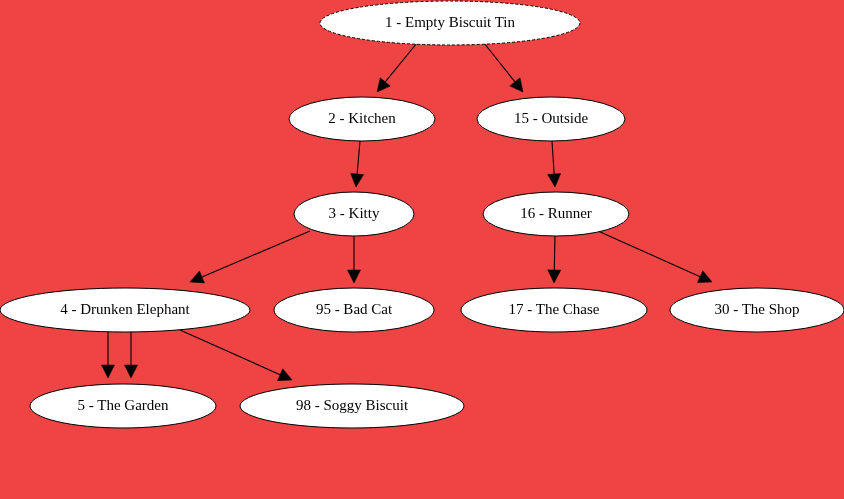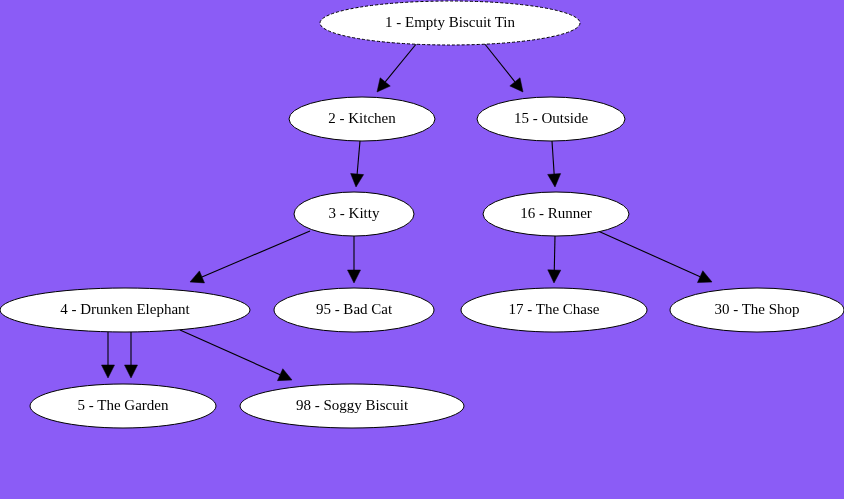--- a/index.html
+++ b/index.html
@@ -11,21 +11,21 @@
   body {
     width: 844px;
     height: 499px;
     overflow: hidden;
     font-family: "Liberation Serif", "DejaVu Serif", serif;
   }
   #graph-canvas {
     position: relative;
     width: 844px;
     height: 499px;
-    background: #8b5cf6;
+    background: #ef4444;
   }
   #graph-svg {
     position: absolute;
     top: 0;
     left: 0;
     width: 844px;
     height: 499px;
     display: block;
   }
   .node-ellipse {

